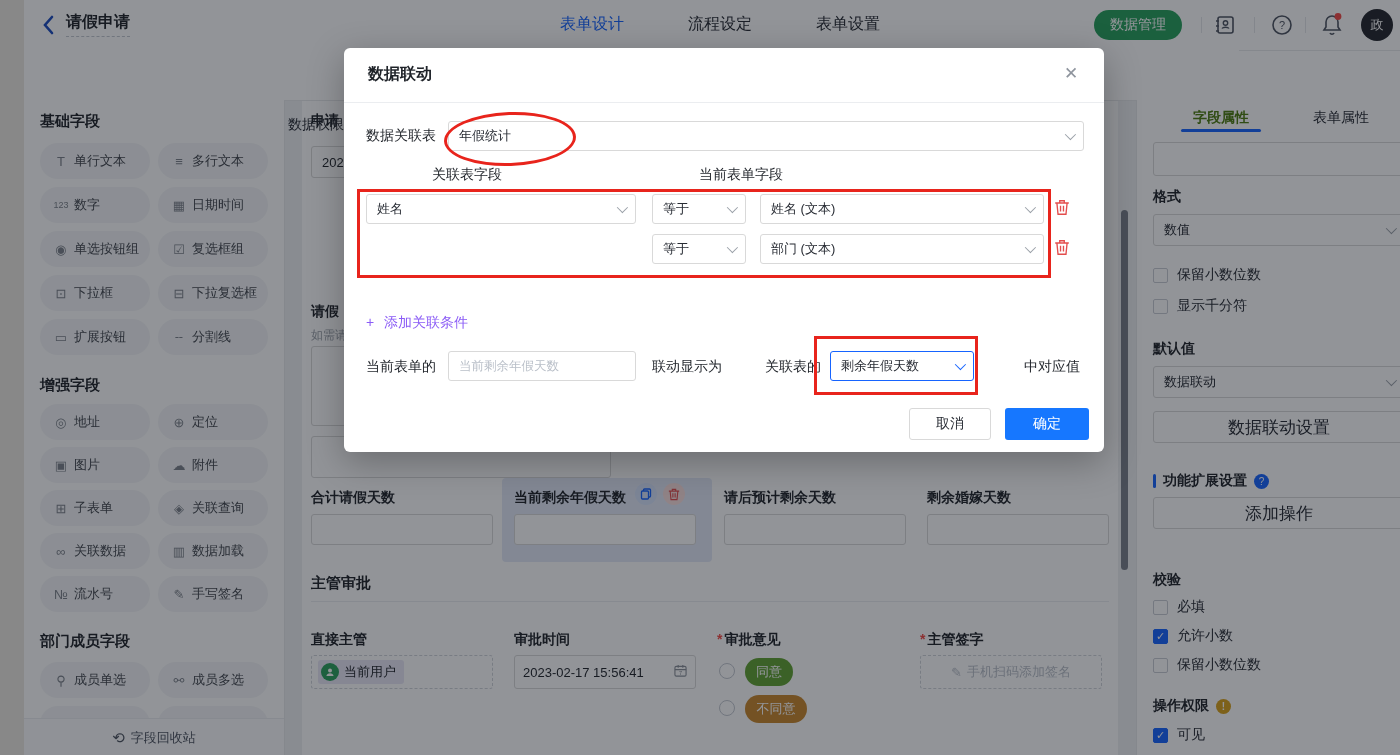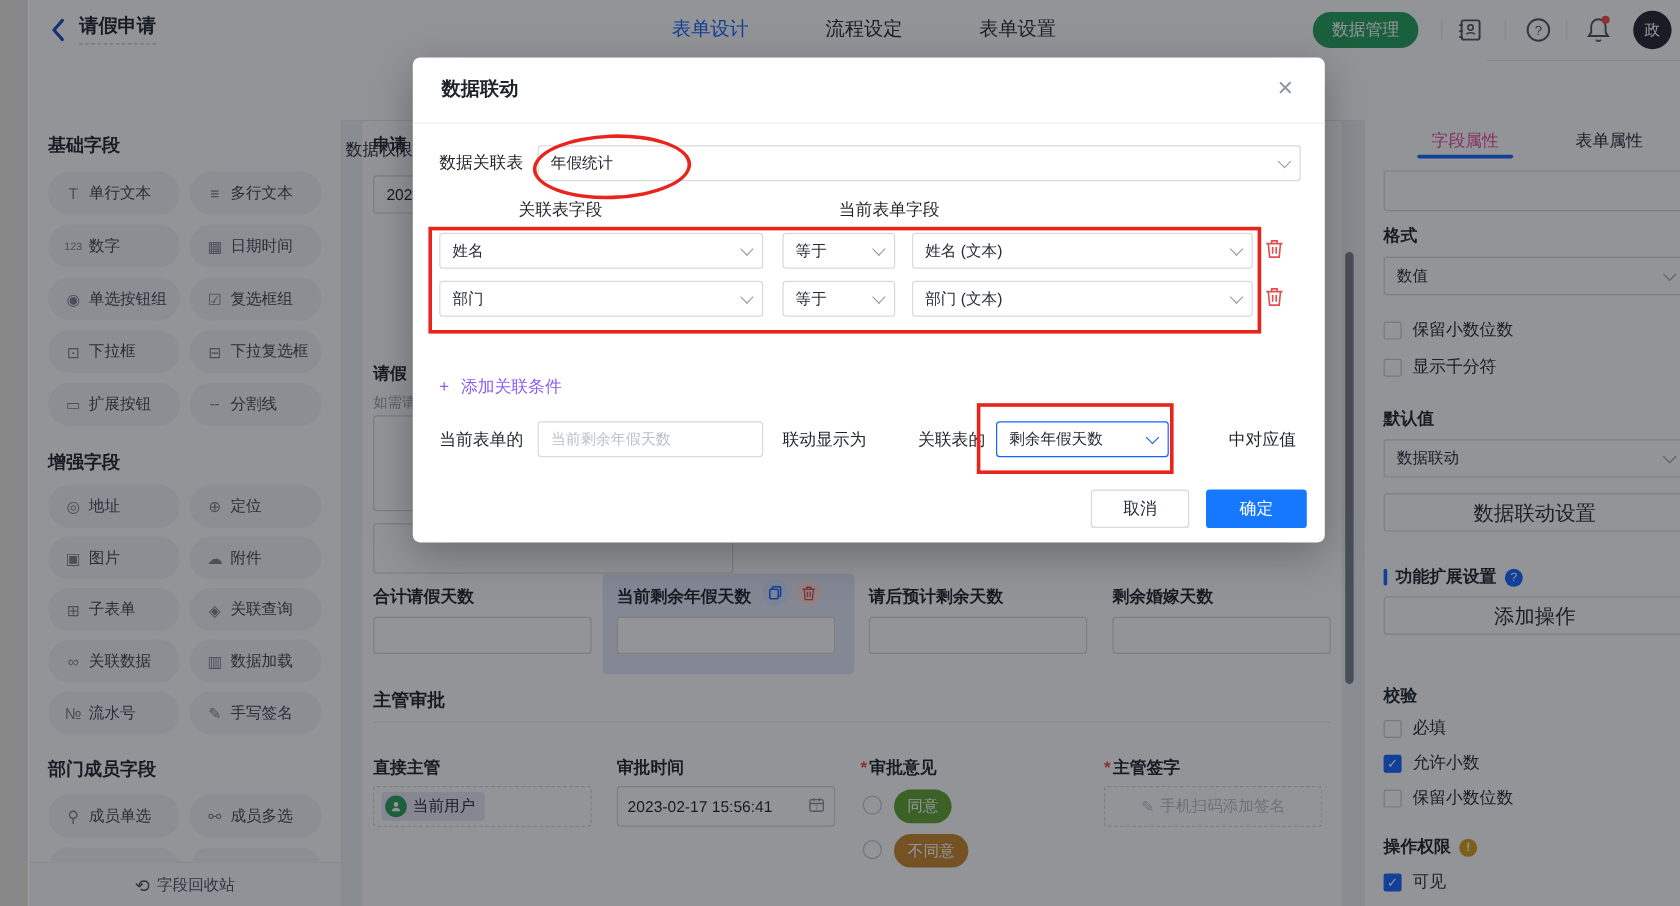--- a/index.html
+++ b/index.html
@@ -37,21 +37,21 @@
   .circico{width:22px;height:22px;border-radius:50%;display:flex;align-items:center;justify-content:center;z-index:3;}
   .tag{background:#eae7f6;border-radius:3px;display:flex;align-items:center;padding:0 8px 0 3px;height:24px;font-size:13px;color:#1f2329;gap:5px;z-index:3;}
   .gcirc{width:18px;height:18px;border-radius:50%;background:#2aa05c;display:flex;align-items:center;justify-content:center;}
   .radio{width:16px;height:16px;border:1px solid #c3c8d0;border-radius:50%;background:#fff;box-sizing:border-box;z-index:2;}
   .optpill{border-radius:14px;color:#fff;font-size:13px;display:flex;align-items:center;justify-content:center;z-index:2;}
   .star{color:#f54a45;margin-right:2px;}
   .scrollthumb{background:#7a808b;border-radius:4px;z-index:3;}
   
   .panel{left:1112px;top:100px;width:288px;height:655px;background:#fff;border-left:1px solid #e8e9eb;z-index:2;}
   .ptab{font-size:14px;color:#272b33;text-align:center;cursor:pointer;}
-  .ptab.active{color:#ec4899;}
+  .ptab.active{color:#4d7c0f;font-weight:bold;}
   .ptabline{background:#1664ff;height:3px;border-radius:2px;}
   .pinput{border:1px solid #d9d9d9;border-radius:3px;background:#fff;box-sizing:border-box;}
   .plabel{font-size:14px;font-weight:700;color:#1f2329;}
   .pbtn{border:1px solid #d9d9d9;border-radius:3px;background:#fff;display:flex;align-items:center;justify-content:center;font-size:17px;color:#272b33;cursor:pointer;box-sizing:border-box;}
   .cbrow{display:flex;align-items:center;gap:9px;font-size:14px;color:#272b33;}
   .cb{width:15px;height:15px;border:1px solid #c9cdd4;border-radius:2px;background:#fff;box-sizing:border-box;display:inline-flex;align-items:center;justify-content:center;font-size:11px;color:#fff;cursor:pointer;}
   .cb.on{background:#1664ff;border-color:#1664ff;}
   .bluebar{width:3px;height:14px;background:#1664ff;border-radius:2px;}
   .qcirc{width:15px;height:15px;border-radius:50%;background:#1664ff;color:#fff;font-size:10px;display:inline-flex;align-items:center;justify-content:center;}
   .wcirc{width:15px;height:15px;border-radius:50%;background:#d9a21a;color:#fff;font-size:10px;font-weight:700;display:inline-flex;align-items:center;justify-content:center;}
@@ -403,24 +403,20 @@
     <div class="abs sel" style="left:416px;top:146px;width:284px;height:30px;">
       <span>姓名 (文本)</span>
         <span class="chev"></span>
     </div>
     <span class="abs trashbtn" style="left:710px;top:151px;">
       <svg width="16" height="17" viewBox="0 0 14 15">
           <path d="M1 3.5h12 M5 3.5v-2h4v2 M2.5 3.5l1 10h7l1-10 M5.7 6v5 M8.3 6v5" fill="none" stroke="#e34d4d" stroke-width="1.2"></path>
         </svg>
     </span>
 
-    <div class="abs sel" style="left:22px;top:186px;width:270px;height:30px;">
-      <span>部门</span>
-        <span class="chev"></span>
-    </div>
     <div class="abs sel" style="left:308px;top:186px;width:94px;height:30px;">
       <span>等于</span>
         <span class="chev"></span>
     </div>
     <div class="abs sel" style="left:416px;top:186px;width:284px;height:30px;">
       <span>部门 (文本)</span>
         <span class="chev"></span>
     </div>
     <span class="abs trashbtn" style="left:710px;top:191px;">
       <svg width="16" height="17" viewBox="0 0 14 15">

